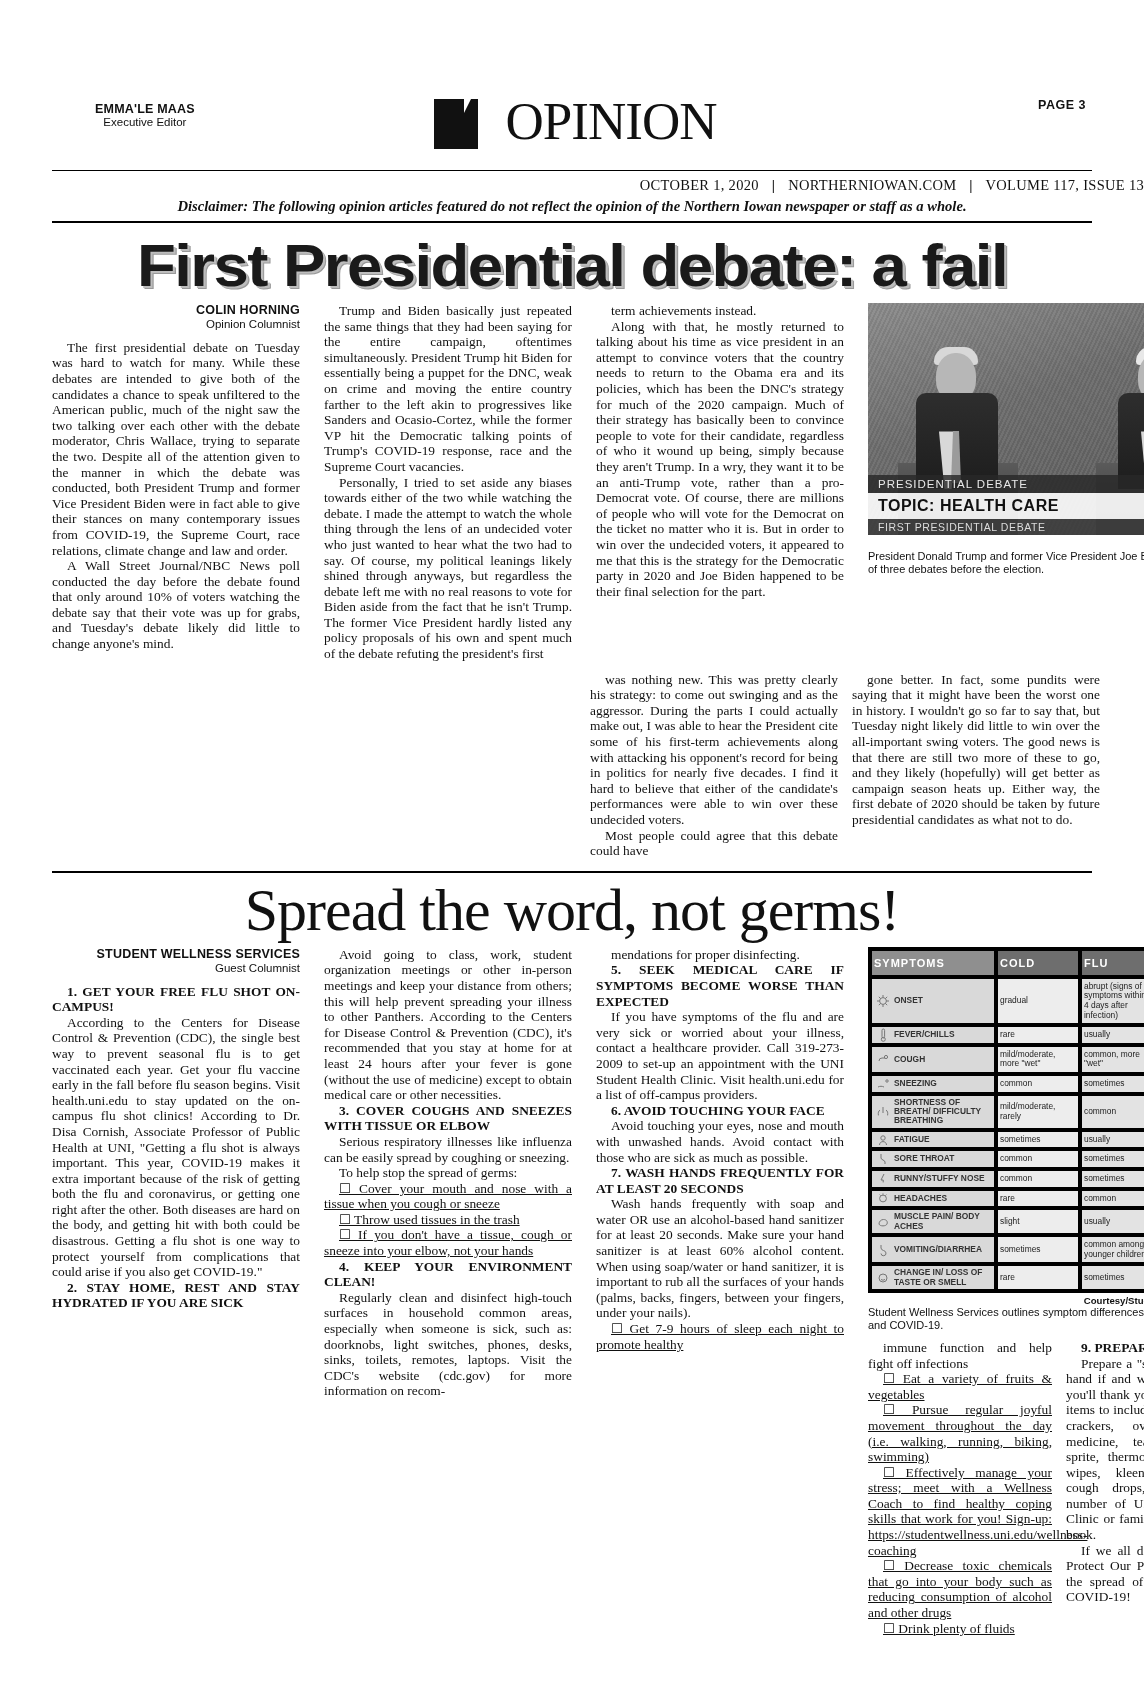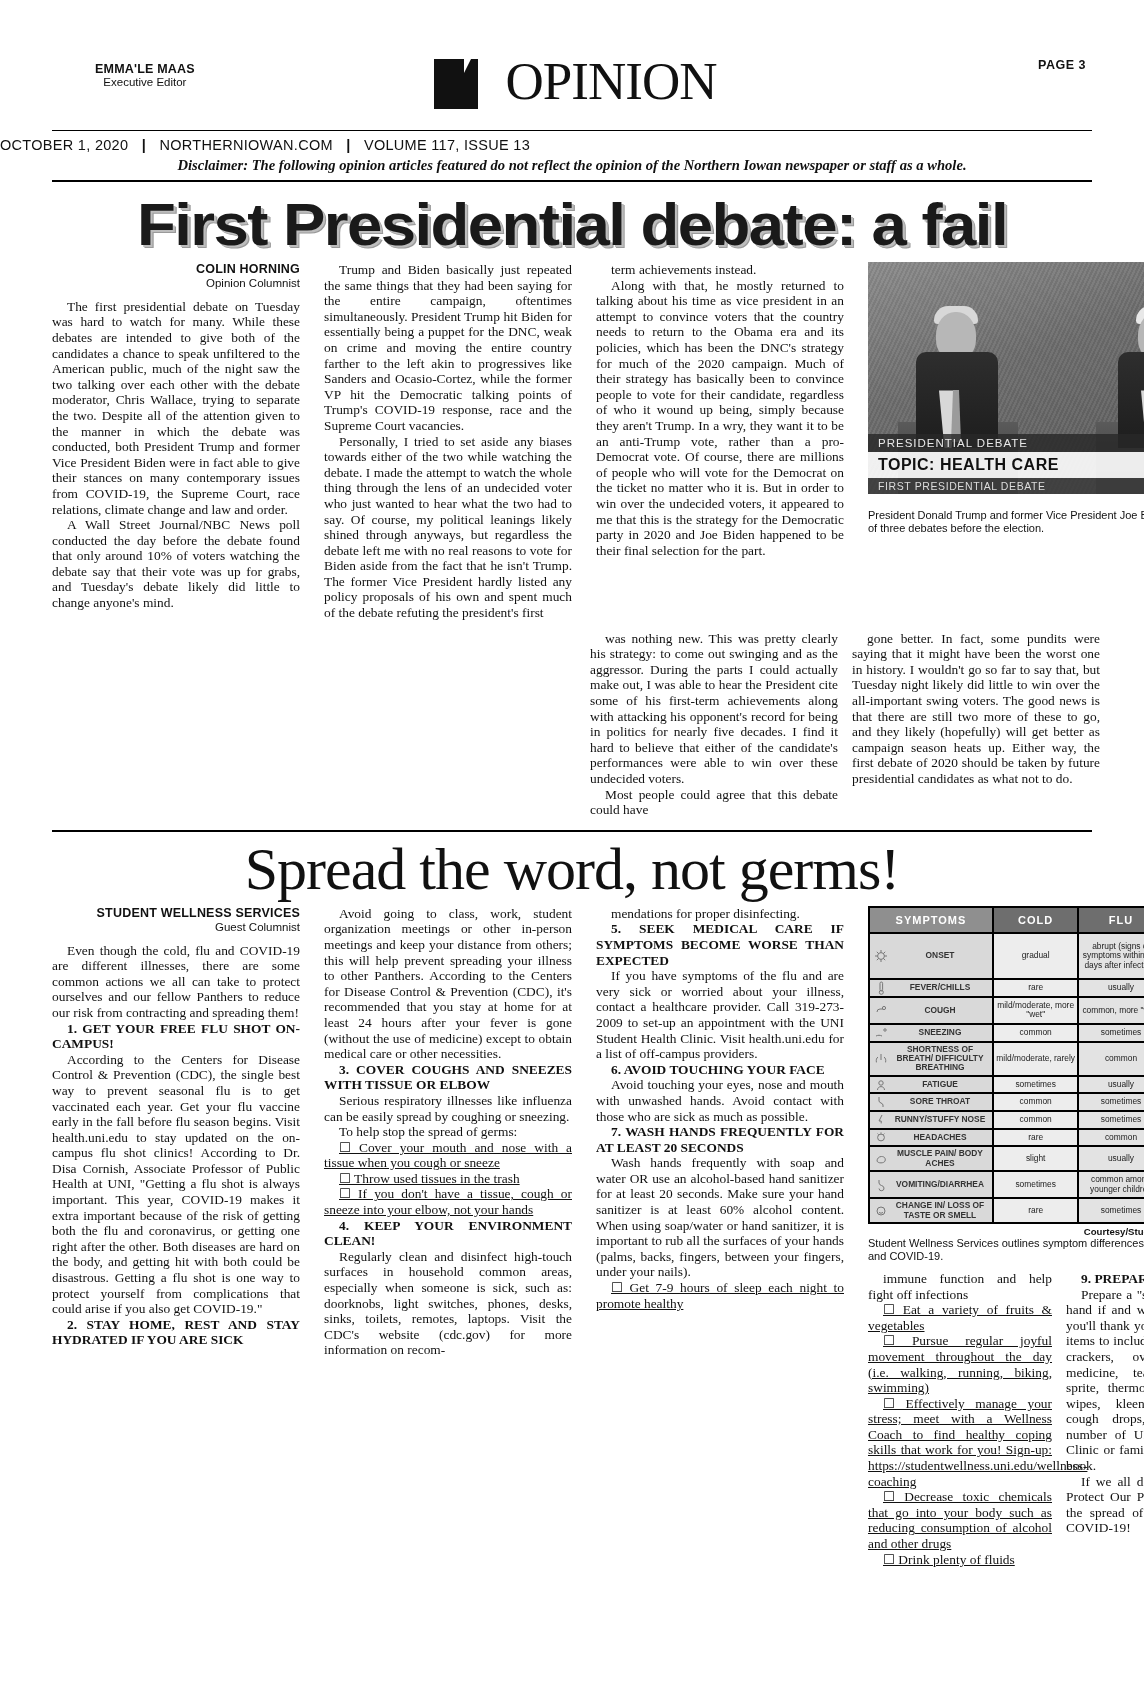--- a/index.html
+++ b/index.html
@@ -14,20 +14,21 @@
     color: #111;
     position: relative;
     overflow: hidden;
   }
   .page {
     position: relative;
     width: 1144px;
     height: 1270px;
     padding: 0;
     box-sizing: border-box;
+    margin-top: 40px;
   }
 
   
   .masthead {
     position: relative;
     padding: 46px 52px 0 52px;
     box-sizing: border-box;
     height: 130px;
   }
   .editor-block {
@@ -82,22 +83,22 @@
   }
 
   .rule {
     border-top: 1px solid #000;
     margin: 0 52px;
   }
   .rule-thin { border-top: 1px solid #000; }
   .rule-thick { border-top: 2.5px solid #000; }
 
   .dateline {
-    text-align: left;
-    font-family: Liberation Sans, sans-serif;
+    text-align: right;
+    font-family: Liberation Serif, serif;
     font-size: 14.5px;
     padding: 6px 0 3px 0;
     letter-spacing: .3px;
   }
   .dateline .sep {
     display: inline-block;
     padding: 0 9px;
     font-weight: bold;
   }
   .disclaimer {
@@ -327,22 +328,22 @@
     width: 382px;
     flex: 0 0 382px;
   }
   table.symptoms {
     border-collapse: collapse;
     width: 382px;
     font-family: "Liberation Sans", sans-serif;
     table-layout: fixed;
   }
   table.symptoms th, table.symptoms td {
-    border: 2px solid #000000;
-    text-align: center;
+    border: 4px solid #000000;
+    text-align: left;
     vertical-align: middle;
   }
   table.symptoms thead th {
     background: #6e6e6e;
     color: #fff;
     font-size: 11px;
     letter-spacing: 1px;
     padding: 6px 2px;
   }
   table.symptoms thead th.blank { background: #8f8f8f; }
@@ -508,21 +509,20 @@
   <div class="headline-2">Spread the word, not germs!</div>
 
   <div class="article2">
     <div class="cols4">
 
       <div class="col">
         <div class="byline">
           <div class="byline-name">STUDENT WELLNESS SERVICES</div>
           <div class="byline-role">Guest Columnist</div>
         </div>
-        <p class="body">Even though the cold, flu and COVID-19 are different illnesses, there are some common actions we all can take to protect ourselves and our fellow Panthers to reduce our risk from contracting and spreading them!</p>
         <p class="body num-head">1. GET YOUR FREE FLU SHOT ON-CAMPUS!</p>
         <p class="body">According to the Centers for Disease Control &amp; Prevention (CDC), the single best way to prevent seasonal flu is to get vaccinated each year. Get your flu vaccine early in the fall before flu season begins. Visit health.uni.edu to stay updated on the on-campus flu shot clinics! According to Dr. Disa Cornish, Associate Professor of Public Health at UNI, "Getting a flu shot is always important. This year, COVID-19 makes it extra important because of the risk of getting both the flu and coronavirus, or getting one right after the other. Both diseases are hard on the body, and getting hit with both could be disastrous. Getting a flu shot is one way to protect yourself from complications that could arise if you also get COVID-19."</p>
         <p class="body num-head">2. STAY HOME, REST AND STAY HYDRATED IF YOU ARE SICK</p>
       </div>
 
       <div class="col">
         <p class="body">Avoid going to class, work, student organization meetings or other in-person meetings and keep your distance from others; this will help prevent spreading your illness to other Panthers. According to the Centers for Disease Control &amp; Prevention (CDC), it's recommended that you stay at home for at least 24 hours after your fever is gone (without the use of medicine) except to obtain medical care or other necessities.</p>
         <p class="body num-head">3. COVER COUGHS AND SNEEZES WITH TISSUE OR ELBOW</p>
         <p class="body">Serious respiratory illnesses like influenza can be easily spread by coughing or sneezing.</p>
         <p class="body">To help stop the spread of germs:</p>

